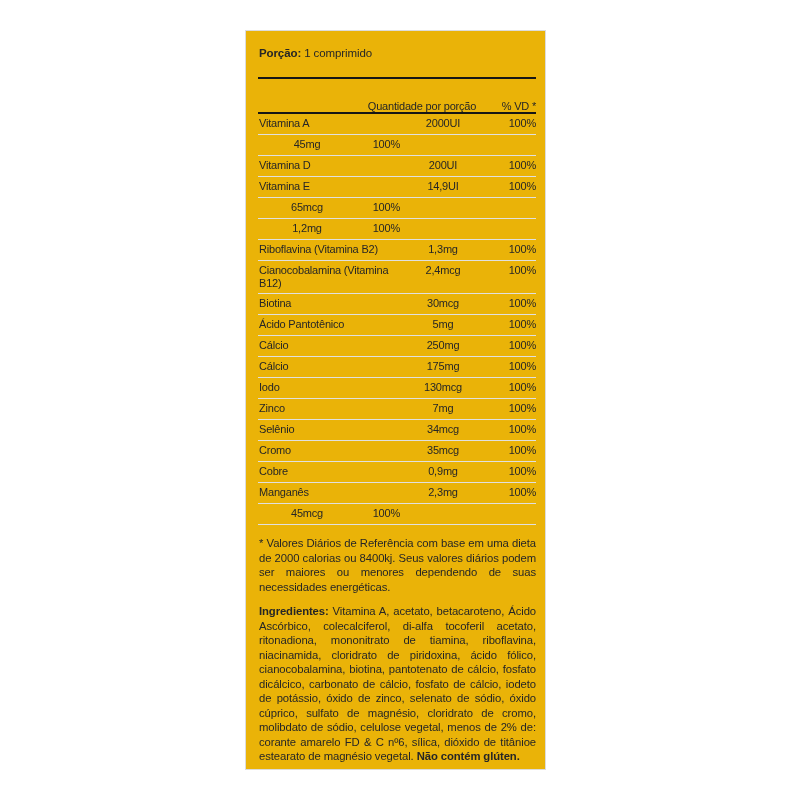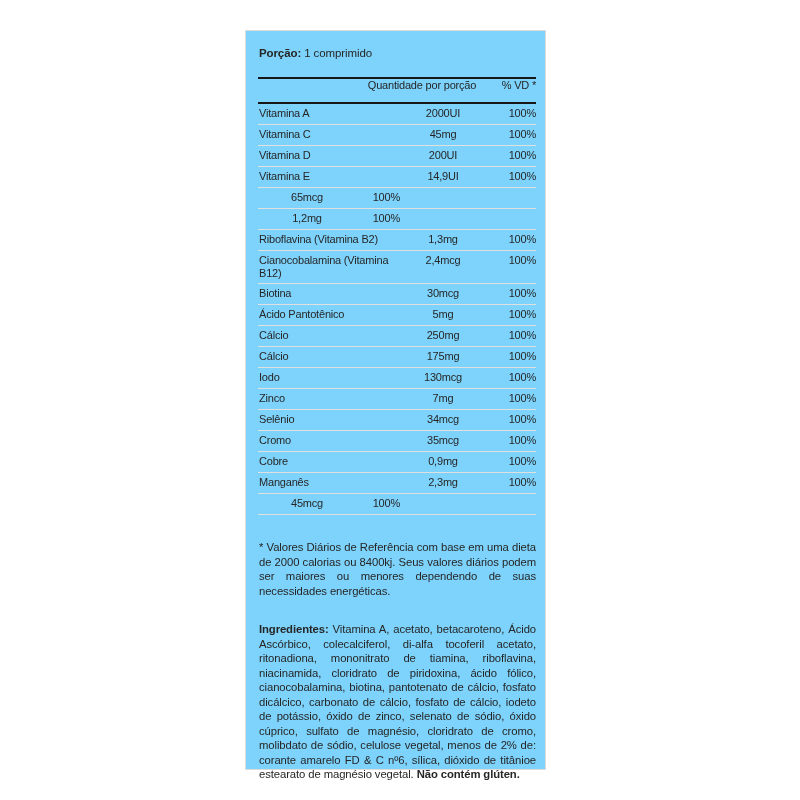--- a/index.html
+++ b/index.html
@@ -18,41 +18,41 @@
     background: #ffffff;
     overflow: hidden;
   }
   .label-card {
     position: absolute;
     left: 245px;
     top: 30px;
     width: 301px;
     height: 740px;
     box-sizing: border-box;
-    background: #7dd3fc;
+    background: #eab308;
     border: 1px solid #dcdcdc;
     padding: 6px 9px 8px 12px;
   }
   .serving-line {
     font-size: 11.5px;
     line-height: 14px;
     padding: 9px 0 17px 1px;
     letter-spacing: -0.1px;
     white-space: nowrap;
   }
   .serving-line .b { font-weight: bold; }
   .rule-thick {
     border: 0;
     border-top: 2.5px solid #161616;
     margin: 0;
   }
   .thead {
     display: flex;
-    align-items: flex-start;
-    height: 23px;
+    align-items: flex-end;
+    height: 33px;
     font-size: 11px;
     letter-spacing: -0.2px;
   }
   .thead .spacer { flex: 1; }
   .thead .h-qty {
     width: 112px;
     text-align: center;
     white-space: nowrap;
   }
   .thead .h-dv {
@@ -81,29 +81,29 @@
     width: 98px;
     text-align: center;
     white-space: nowrap;
   }
   .trow .dv {
     width: 44px;
     text-align: right;
     white-space: nowrap;
   }
   .footnote {
-    margin-top: 25px;
+    margin-top: 11px;
     font-size: 11.3px;
     line-height: 14.5px;
     text-align: justify;
     letter-spacing: -0.1px;
     padding-left: 1px;
   }
   .ingredients {
-    margin-top: 24px;
+    margin-top: 10px;
     font-size: 11.3px;
     line-height: 14.5px;
     text-align: justify;
     letter-spacing: -0.1px;
     padding-left: 1px;
   }
   .ingredients .b, .ingredients .b-tail { font-weight: bold; }
 </style>
 </head>
 <body>
@@ -125,21 +125,20 @@
 
     <hr class="rule-thick">
 
     <div class="tbody">
         <div class="trow">
           <div class="cell name">Vitamina A</div>
           <div class="cell qty">2000UI</div>
           <div class="cell dv">100%</div>
         </div>
         <div class="trow">
-          <div class="cell name">Vitamina C</div>
           <div class="cell qty">45mg</div>
           <div class="cell dv">100%</div>
         </div>
         <div class="trow">
           <div class="cell name">Vitamina D</div>
           <div class="cell qty">200UI</div>
           <div class="cell dv">100%</div>
         </div>
         <div class="trow">
           <div class="cell name">Vitamina E</div>

